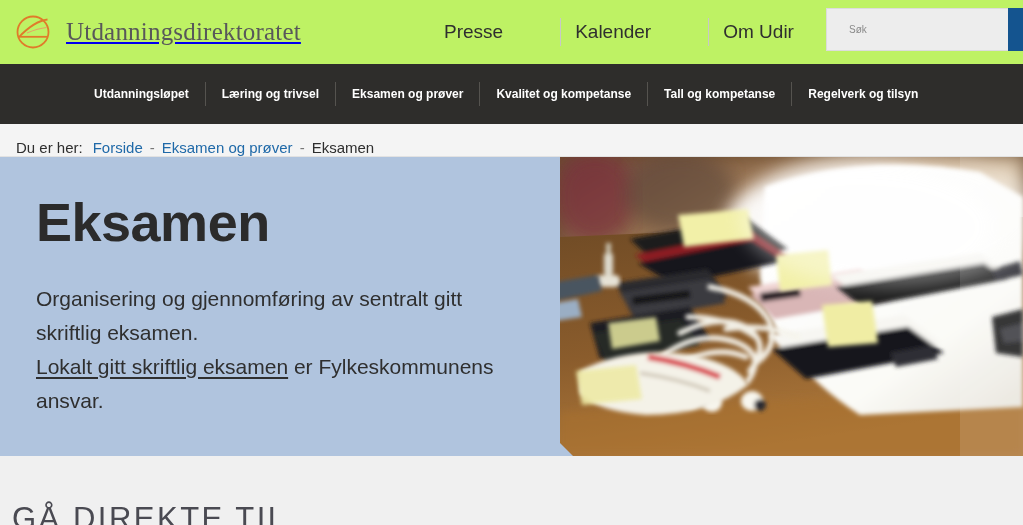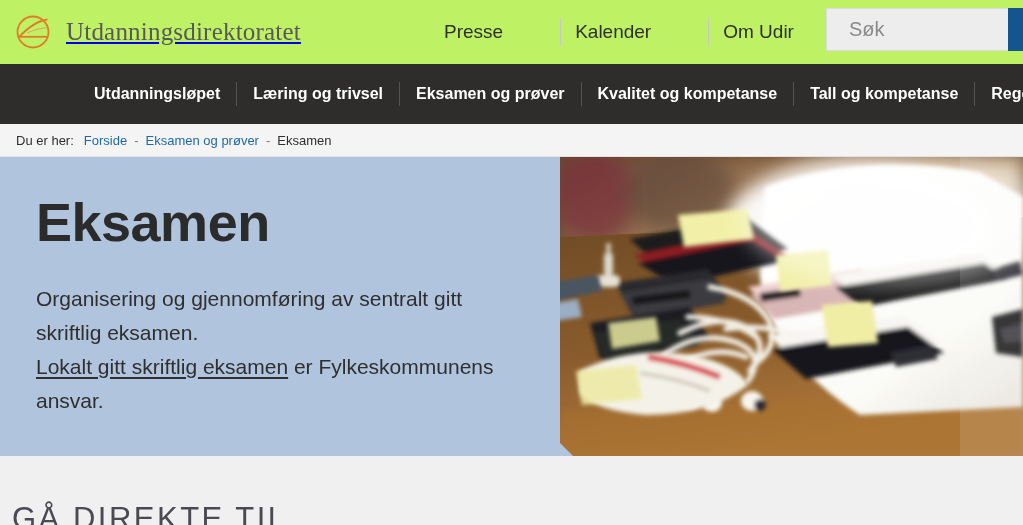--- a/index.html
+++ b/index.html
@@ -63,21 +63,21 @@
     background:#ededed;
     border:1px solid #dcdcdc;
     border-right:none;
     display:flex;
     align-items:center;
     padding-left:22px;
   }
   .searchbox input{
     border:none; outline:none; background:transparent;
     font-family:"Liberation Sans", sans-serif;
-    font-size:20px; color:#6b6b6b;
+    font-size:10px; color:#6b6b6b;
     width:100%;
   }
   .searchbox input::placeholder{ color:#8a8a8a; opacity:1; }
   .searchbtn{
     width:48px; height:43px;
     background:#14548f;
     border:none;
     cursor:pointer;
     display:flex; align-items:center; justify-content:center;
   }
@@ -86,39 +86,39 @@
   .mainnav{
     height:60px;
     background:#2e2d2b;
     display:flex;
     align-items:center;
     padding-left:78px;
     overflow:hidden;
   }
   .navitem{
     color:#ffffff;
-    font-size:16px;
+    font-size:12px;
     font-weight:bold;
     padding:0 16px;
     white-space:nowrap;
     text-decoration:none;
     line-height:24px;
     display:flex;
     align-items:center;
   }
   .navitem + .navitem{ border-left:1px solid #55534f; }
 
   
   .breadcrumb{
     height:33px;
     background:#f4f4f4;
     display:flex;
-    align-items:center;
+    align-items:flex-end;
     padding-left:16px;
-    font-size:13px;
+    font-size:15px;
     color:#333333;
     border-bottom:1px solid #e2e2e2;
   }
   .crumb-label{ color:#2e2e2e; margin-right:10px; }
   .crumb-link{ color:#1f69a8; text-decoration:none; }
   .crumb-sep{ color:#777777; margin:0 7px; }
   .crumb-current{ color:#2e2e2e; }
 
   
   .hero{

